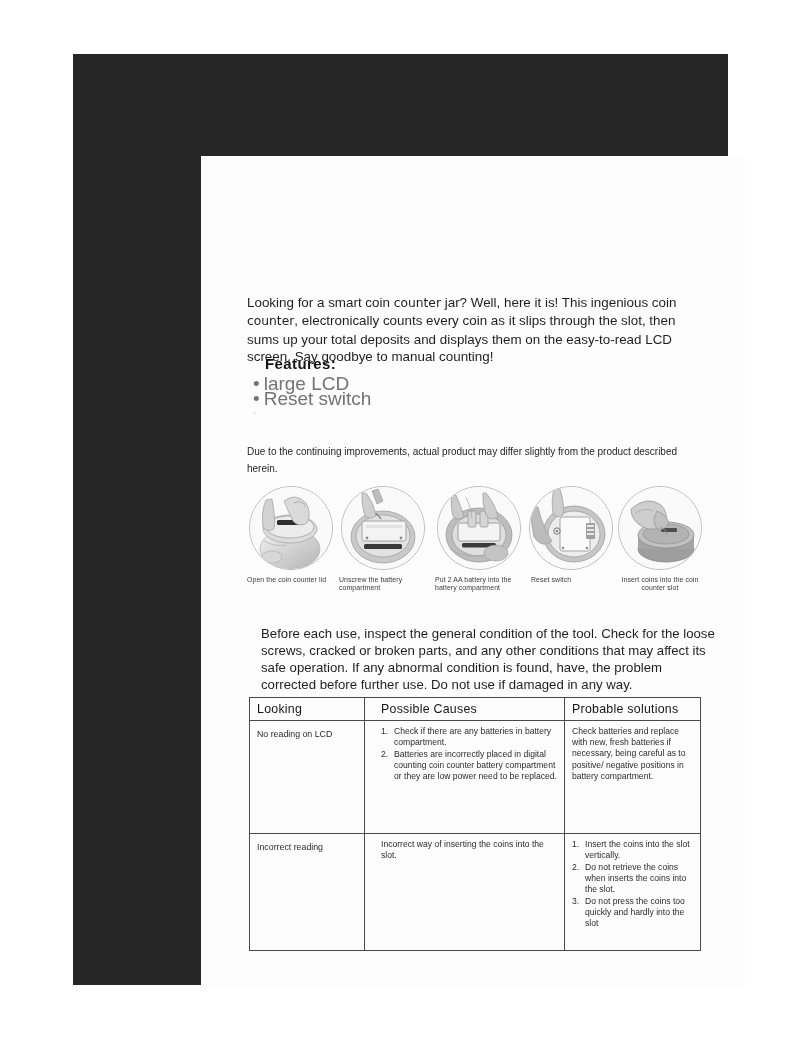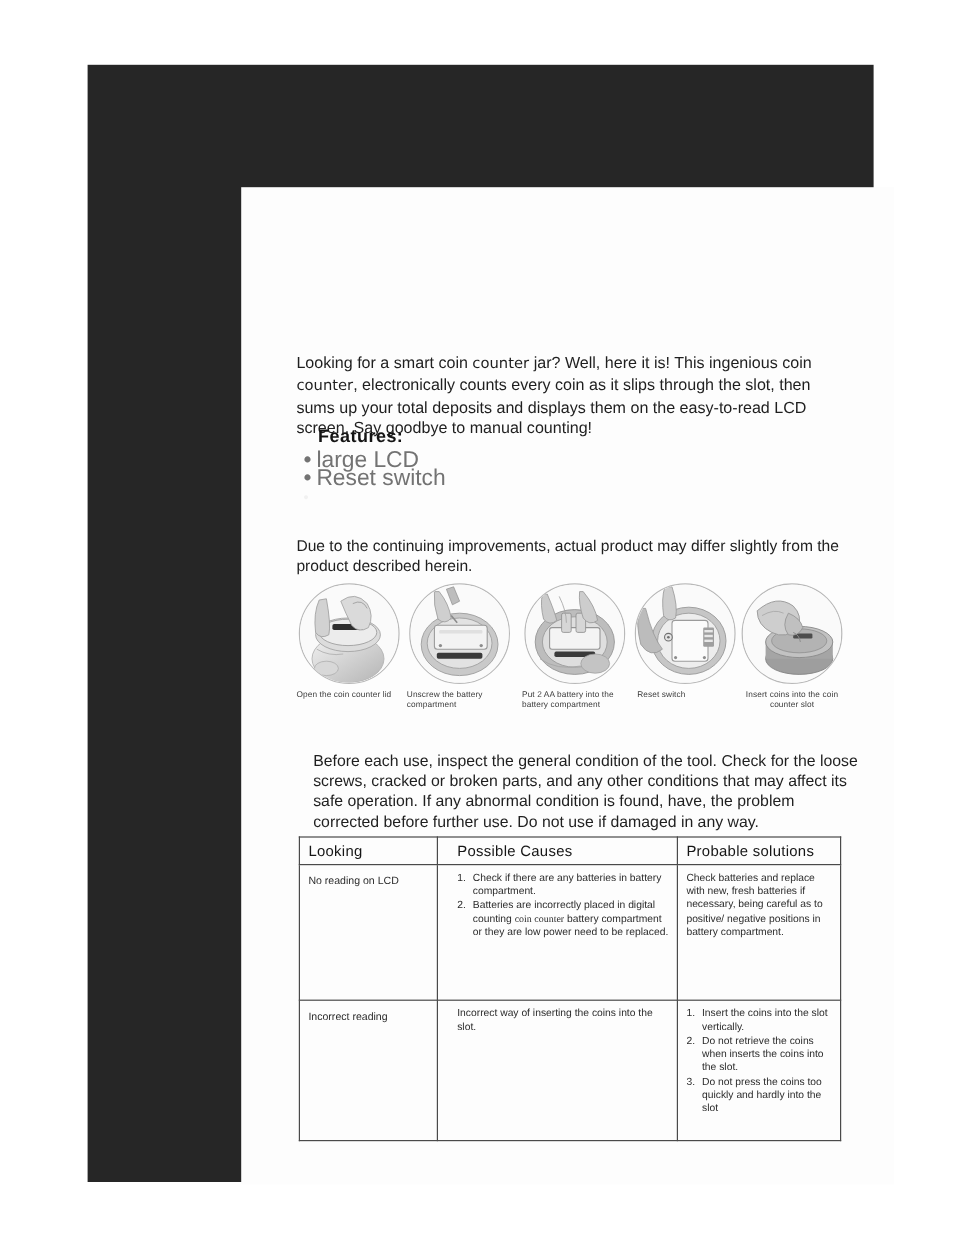--- a/index.html
+++ b/index.html
@@ -107,21 +107,21 @@
     letter-spacing: 2px;
   }
   .bullet { margin-right: 4px; }
 
   
   .disclaimer {
     position: absolute;
     top: 278px;
     left: 2px;
     width: 458px;
-    font-size: 13px;
+    font-size: 10px;
     line-height: 16.8px;
     color: #1f1f1f;
   }
 
   
   .illus-strip {
     position: absolute;
     top: 330px;
     left: 0;
     width: 460px;
@@ -206,21 +206,21 @@
     margin: 0;
     padding: 0;
     list-style: none;
   }
   .ol li {
     padding-left: 13px;
     text-indent: -13px;
     margin-bottom: 0.5px;
   }
   .ol li .n { display: inline-block; width: 13px; text-indent: 0; }
-  .coin-alt { font-family: Liberation Serif, serif; font-size: 8.3px; text-align: right; }
+  .coin-alt { font-family: Liberation Sans, sans-serif; font-size: 8.3px; text-align: right; }
 </style>
 </head>
 <body>
 
 <div id="frame">
   <div id="page">
     <div class="sheet">
 
 
       <p class="intro"><span>Looking for a smart coin</span> <span class="alt">counter</span> <span>jar? Well, here it is! This ingenious coin</span> <span class="alt">counter</span><span>, electronically counts every coin as it slips through the slot, then sums up your total deposits and displays them on the easy-to-read LCD screen. Say goodbye to manual counting!</span></p>

